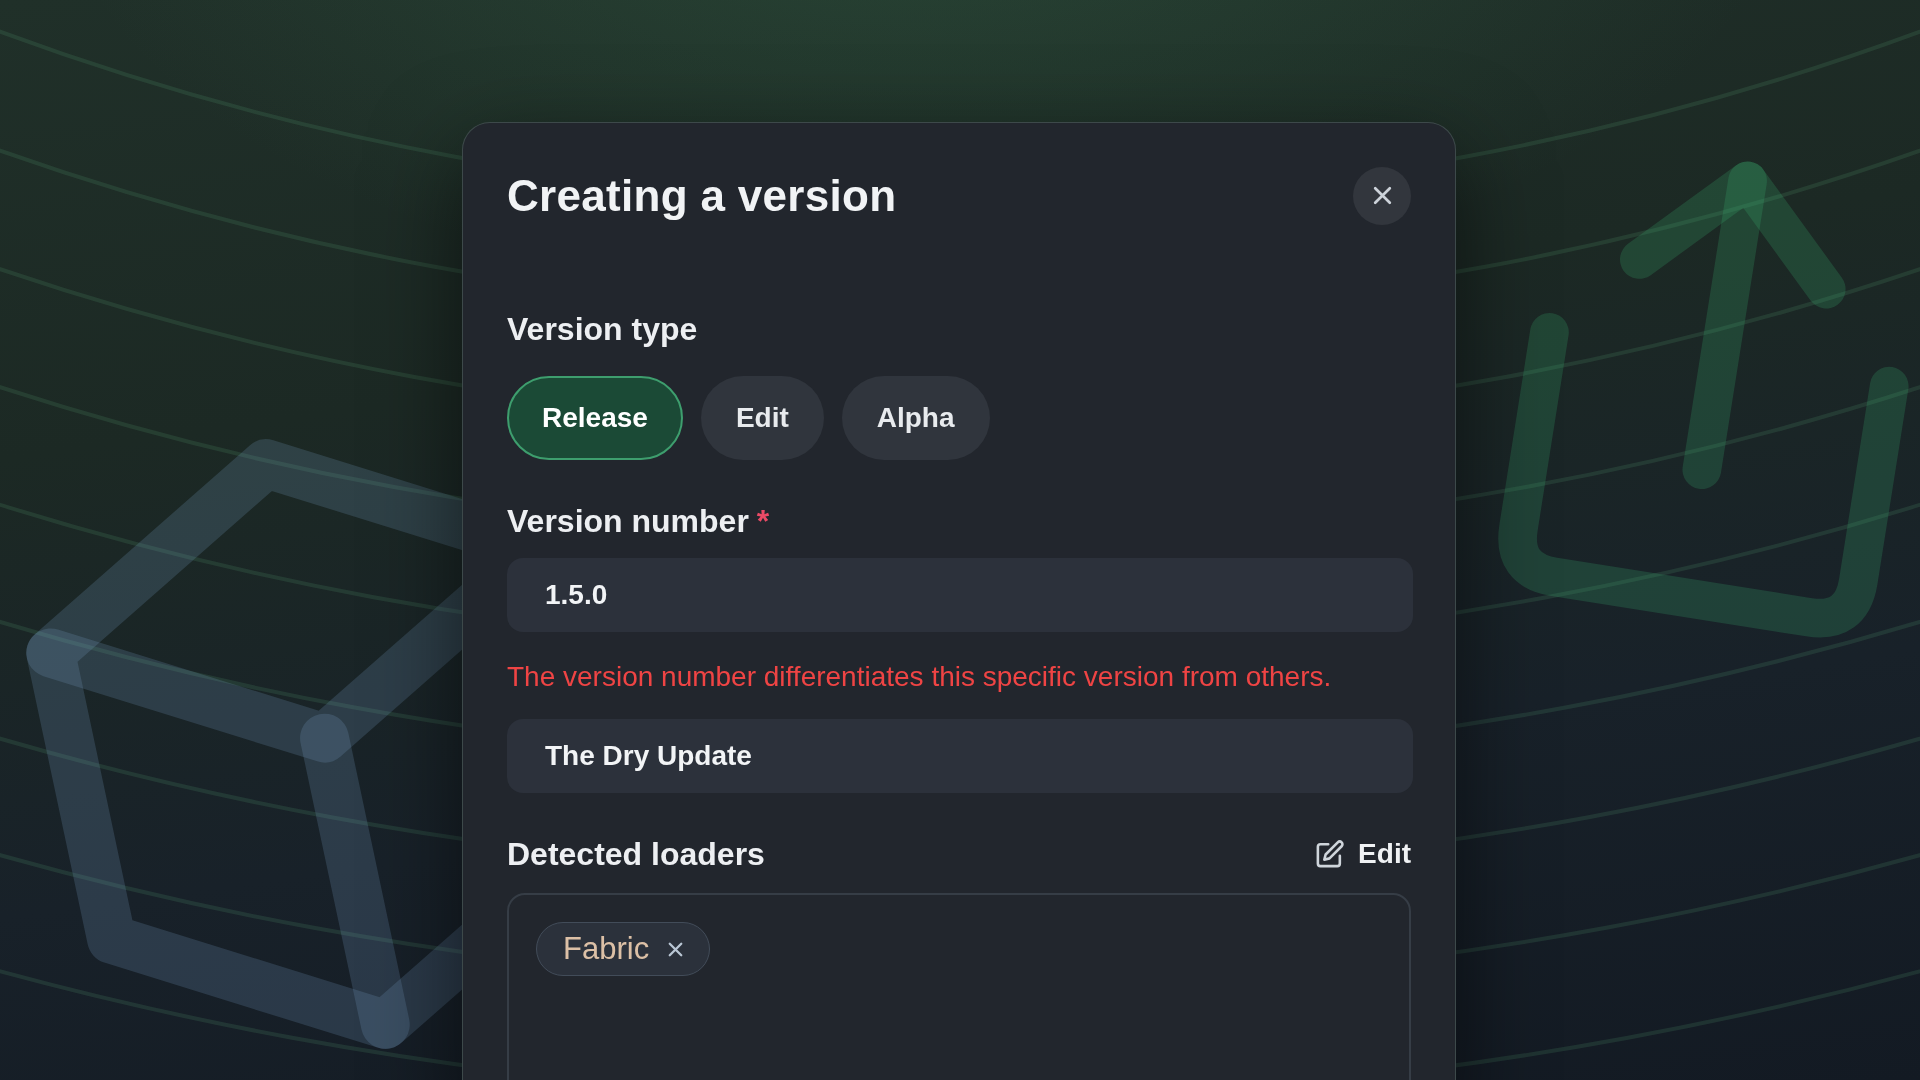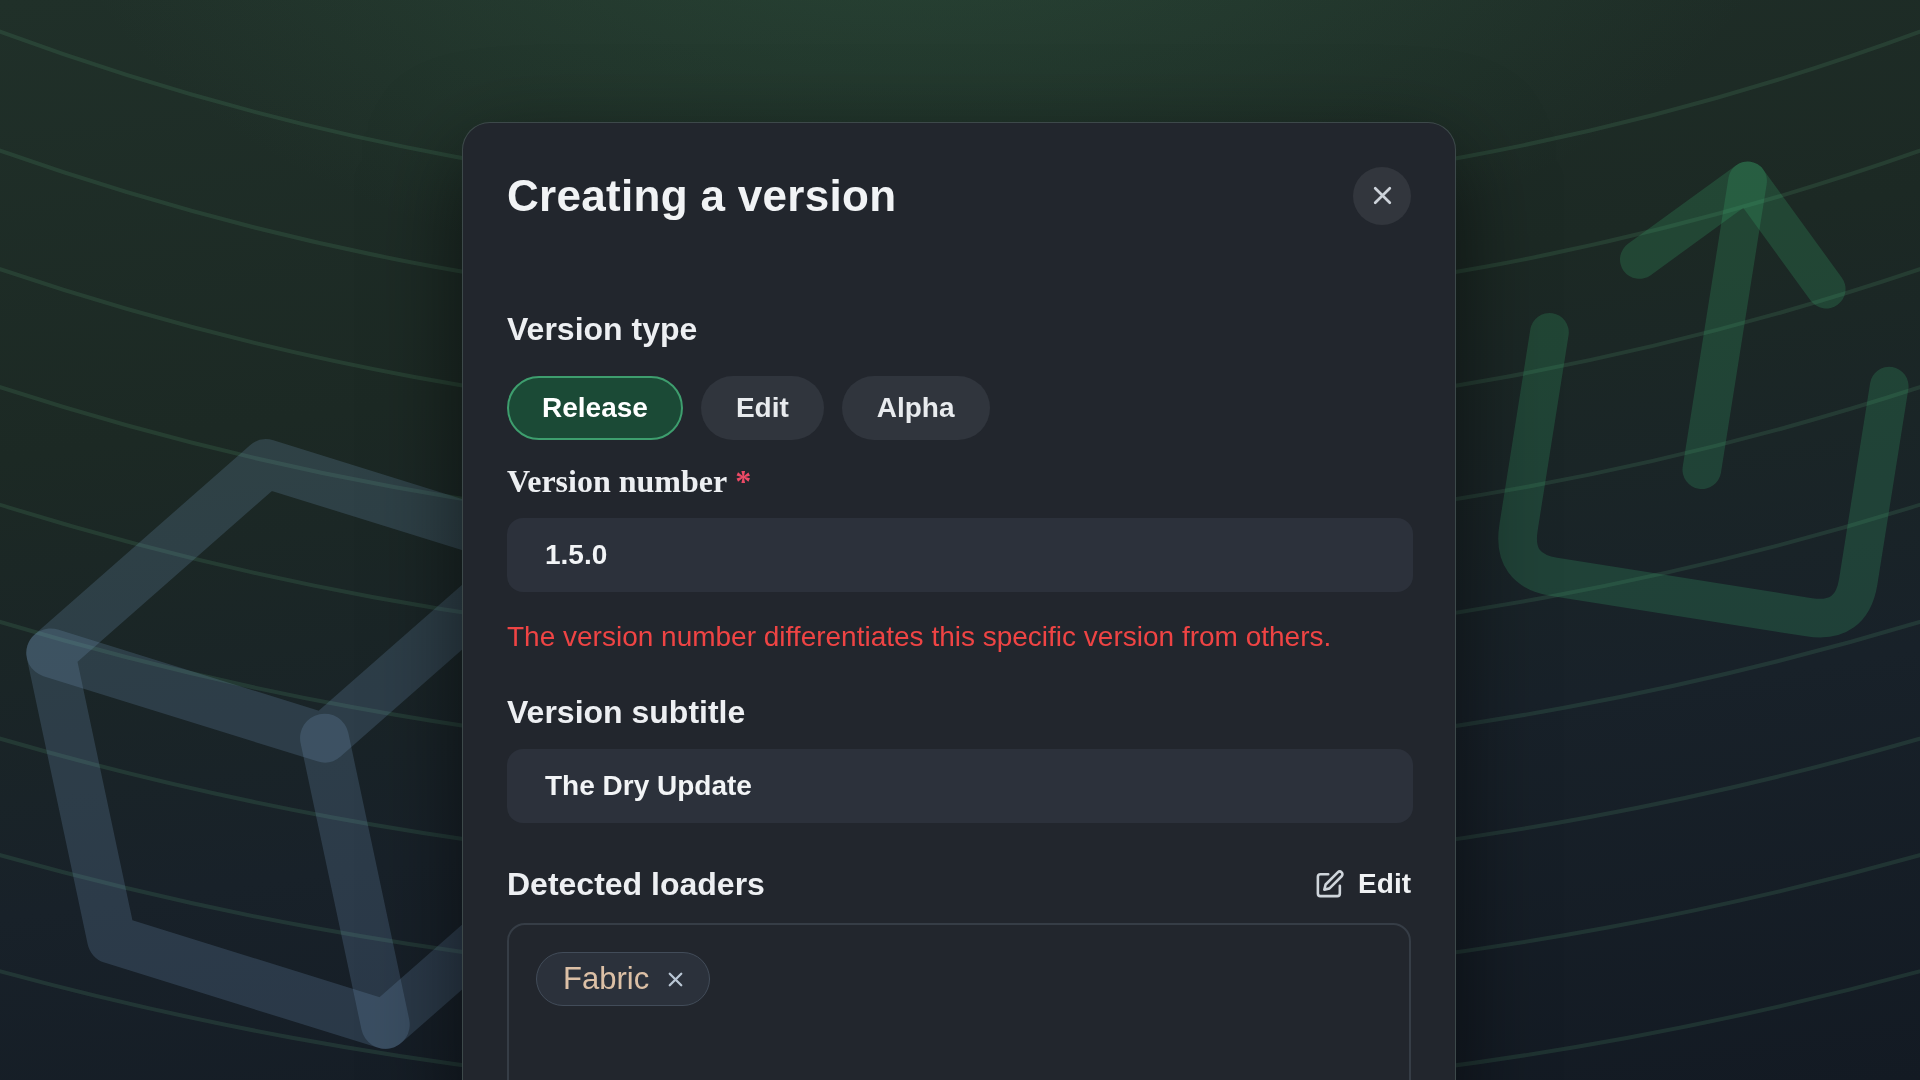--- a/index.html
+++ b/index.html
@@ -51,29 +51,29 @@
   .modal-body { padding: 0 44px; }
 
   .field-label {
     font-size: 32px; font-weight: 700; color: #edeff2; line-height: 34px;
   }
   .required { color: #ec4a66; margin-left: 8px; font-weight: 700; }
 
   .label-version-type { margin-top: 44px; }
   .pills { display: flex; gap: 18px; margin-top: 30px; }
   .pill {
-    height: 64px; padding: 0 33px; border-radius: 999px;
+    height: 84px; padding: 0 33px; border-radius: 999px;
     display: inline-flex; align-items: center;
     font-family: inherit; font-size: 28px; font-weight: 700; color: #e8ebee;
     background: #30353d; border: 2px solid rgba(0,0,0,0);
     cursor: pointer;
   }
   .pill.selected { background: #1b4a36; border-color: #3e9e6e; color: #ffffff; }
 
-  .label-version-number { margin-top: 24px; font-family: Liberation Serif, serif; }
+  .label-version-number { margin-top: 44px; }
   .text-input {
     display: block; margin-top: 20px; width: 906px; height: 74px;
     border-radius: 16px; border: none; outline: none;
     background: #2c313b; color: #f2f4f6;
     font-family: inherit; font-size: 28px; font-weight: 600;
     padding: 0 38px;
   }
   .help-text {
     margin-top: 22px; max-width: 852px;
     font-size: 28px; line-height: 45px; color: #ef4444;
@@ -169,21 +169,20 @@
       </button>
     </div>
 
     <div class="field-label label-version-number">
       <span>Version number</span><span class="required">*</span>
     </div>
     <input class="text-input" type="text" value="1.5.0" style="">
 
     <div class="help-text">The version number differentiates this specific version from others.</div>
 
-    <div class="field-label label-version-subtitle">Version subtitle</div>
     <input class="text-input" type="text" value="The Dry Update" style="">
 
     <div class="loaders-row">
       <div class="field-label">Detected loaders</div>
       <button class="edit-btn">
         <svg width="31" height="31" viewBox="0 0 24 24" fill="none">
           <path d="M11 4H5a2 2 0 0 0-2 2v13a2 2 0 0 0 2 2h13a2 2 0 0 0 2-2v-6" stroke="#cfd5db" stroke-width="2" stroke-linecap="round" stroke-linejoin="round"></path>
           <path d="M18.4 2.6a2.1 2.1 0 0 1 3 3L12 15l-4 1 1-4 9.4-9.4z" stroke="#cfd5db" stroke-width="2" stroke-linecap="round" stroke-linejoin="round"></path>
         </svg>
         <span>Edit</span>

